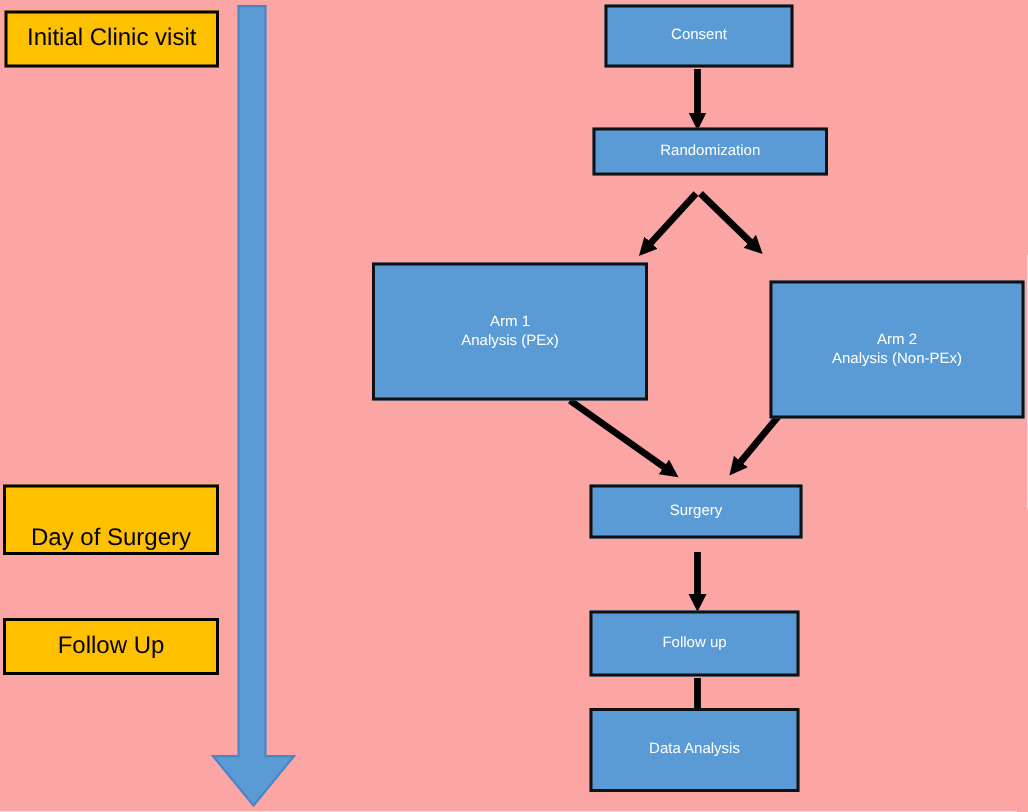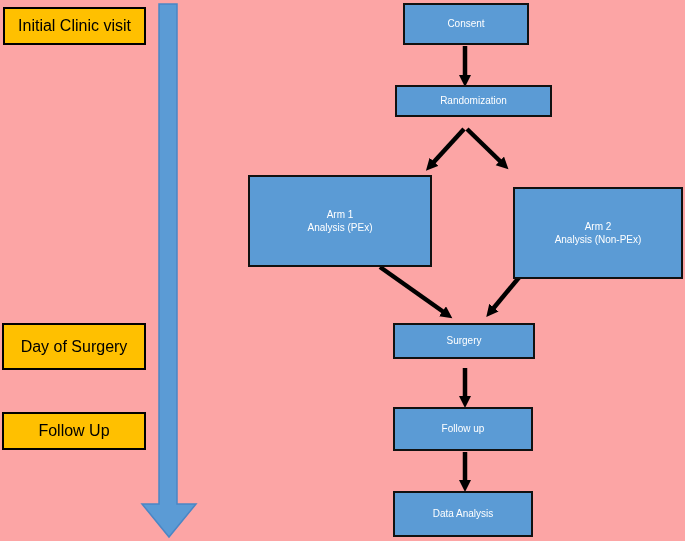--- a/index.html
+++ b/index.html
@@ -50,24 +50,24 @@
     text-align: center;
     font-size: 16px;
   }
   
   .n-consent       { left: 403px; top: 3px;   width: 126px; height: 42px; }
   .n-randomization { left: 395px; top: 85px;  width: 157px; height: 32px; }
   .n-arm1          { left: 248px; top: 175px; width: 184px; height: 92px; }
   .n-arm2          { left: 513px; top: 175px; width: 170px; height: 92px; margin-top: 12px; }
   .n-surgery       { left: 393px; top: 323px; width: 142px; height: 36px; }
   .n-followup      { left: 393px; top: 407px; width: 140px; height: 44px; }
-  .n-dataanalysis  { left: 393px; top: 491px; width: 140px; height: 46px; }
+  .n-dataanalysis  { left: 393px; top: 472px; width: 140px; height: 56px; }
   
   .l-initial  { left: 3px; top: 7px;   width: 143px; height: 38px; }
-  .l-surgery  { left: 2px; top: 323px; width: 144px; height: 47px; }
+  .l-surgery  { left: 2px; top: 323px; width: 144px; height: 47px; align-items: flex-end; }
   .l-followup { left: 2px; top: 412px; width: 144px; height: 38px; }
 </style>
 </head>
 <body>
 
 <div class="canvas">
 
   <svg class="overlay" viewBox="0 0 685 541">
     <defs>
       <marker id="arrowhead" markerUnits="userSpaceOnUse" markerWidth="16" markerHeight="16" refX="3" refY="6" orient="auto">

